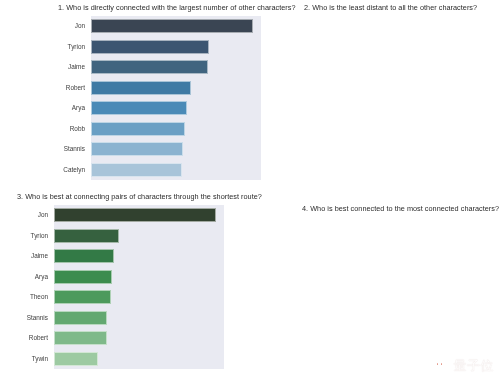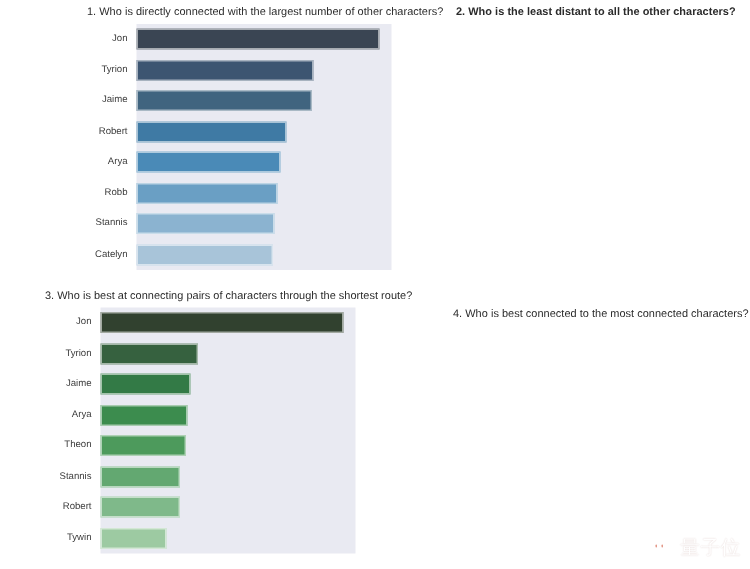--- a/index.html
+++ b/index.html
@@ -46,25 +46,25 @@
     white-space: nowrap;
   }
   .bar {
     position: absolute;
     box-sizing: border-box;
     border: 0.6px solid rgba(255,255,255,0.55);
   }
   
   #panel-1 { left: 0px;   top: 0px;   width: 250px; height: 189px; margin-left: 40px; }
   #panel-2 { left: 250px; top: 0px;   width: 250px; height: 189px; }
-  #panel-3 { left: 16px;   top: 189px; width: 250px; height: 190px; padding-left: 44px; }
+  #panel-3 { left: 3px;   top: 189px; width: 250px; height: 190px; padding-left: 44px; }
   #panel-4 { left: 250px; top: 189px; width: 250px; height: 190px; margin-top: 12px; }
 
   #panel-1 .panel-title { position: absolute; left: 18px;  top: 3px; }
-  #panel-2 .panel-title { position: absolute; left: 54px;  top: 3px; font-weight: bold; }
+  #panel-2 .panel-title { position: absolute; left: 54px;  top: 3px; }
   #panel-3 .panel-title { position: absolute; left: 14px;  top: 3px; }
   #panel-4 .panel-title { position: absolute; left: 52px;  top: 3px; }
 
   #plot-1 { left: 51px;  top: 16px; width: 170px; height: 164px; }
   #plot-3 { left: 51px;  top: 16px; width: 170px; height: 164px; }
 
   .watermark {
     position: absolute;
     right: 6px;
     bottom: 6px;

